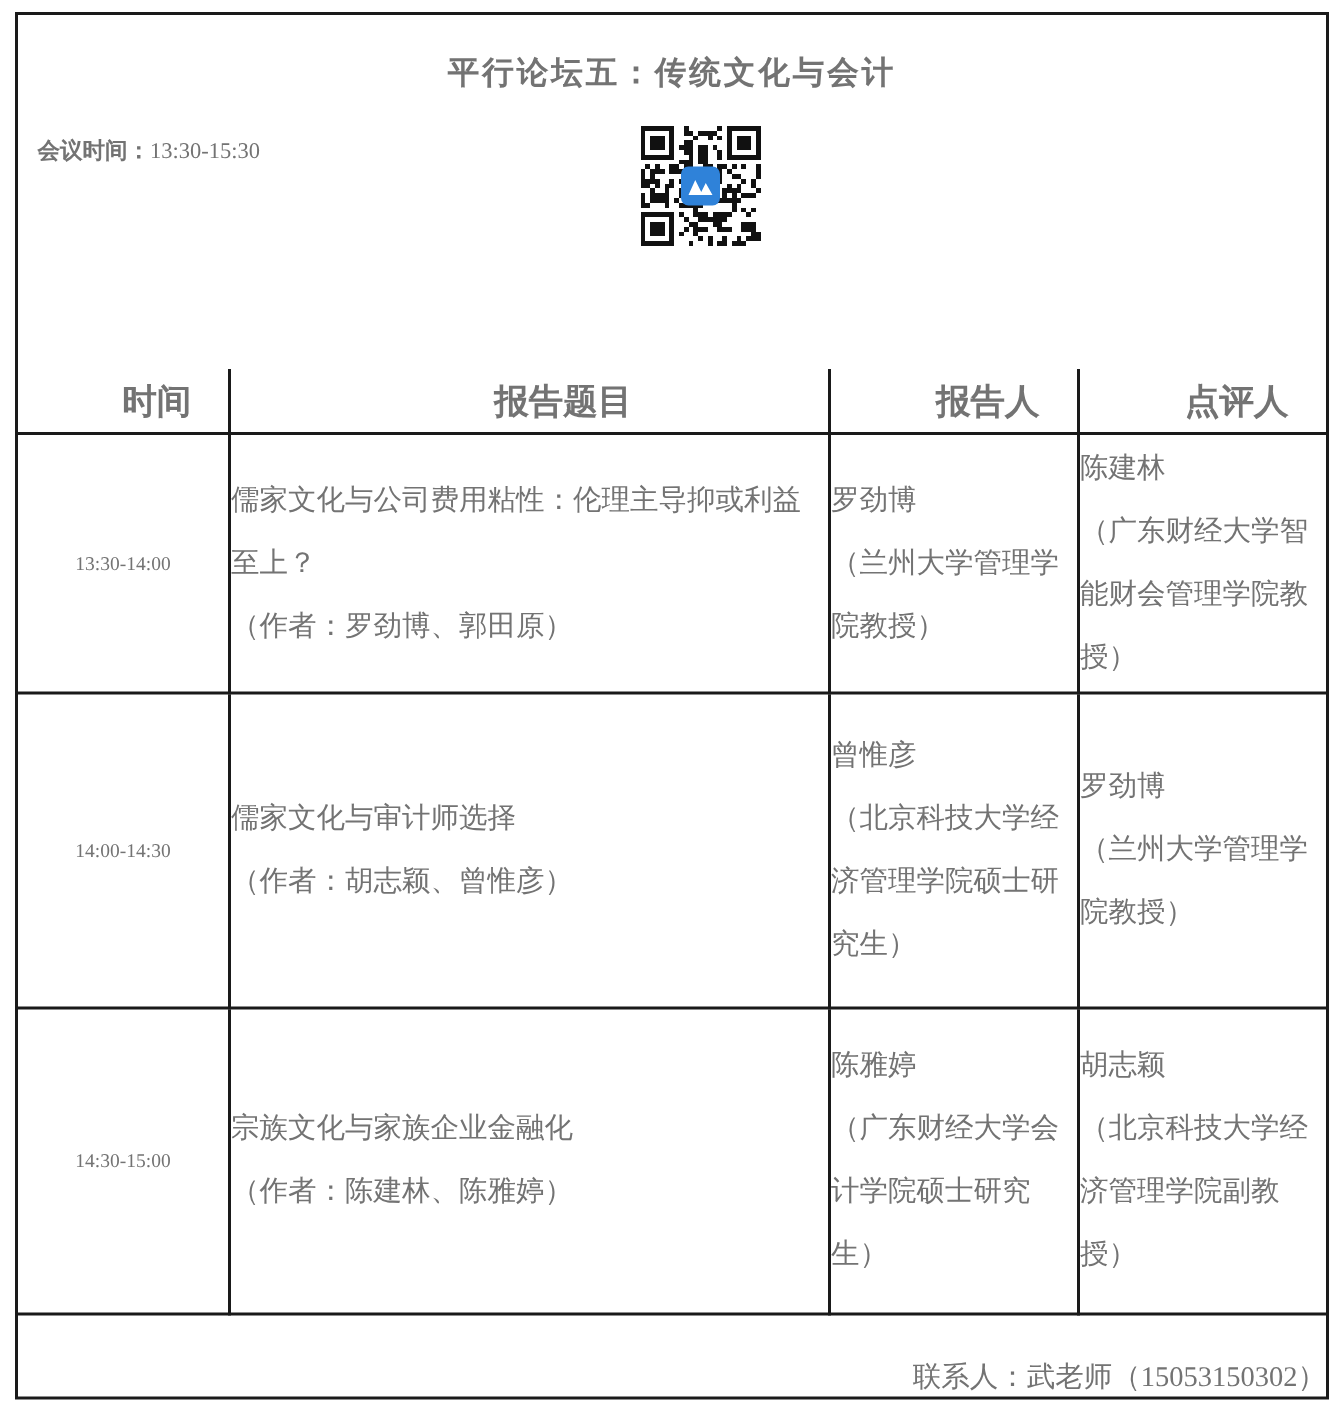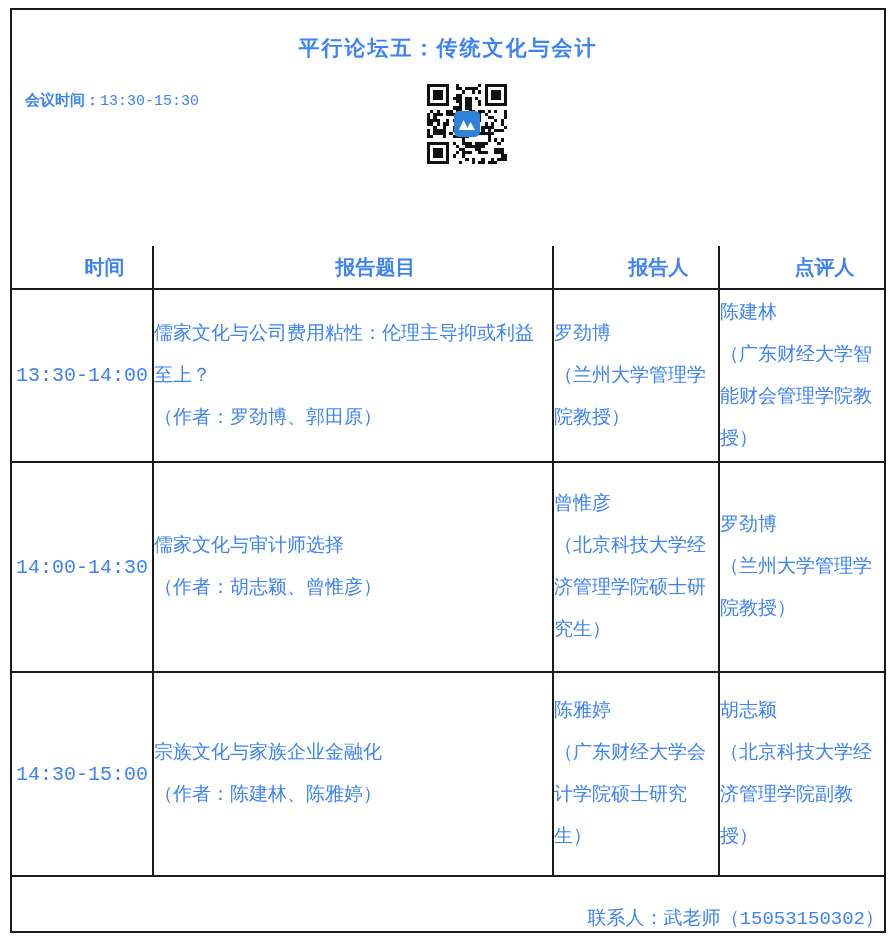--- a/index.html
+++ b/index.html
@@ -5,22 +5,22 @@
   html, body {
     margin: 0;
     padding: 0;
     background: #ffffff;
   }
   .page {
     position: relative;
     width: 896px;
     height: 941px;
     background: #ffffff;
-    font-family: Liberation Mono, monospace;
-    color: #3b82f6;
+    font-family: Liberation Serif, serif;
+    color: #737373;
   }
   .frame {
     position: absolute;
     left: 10px;
     top: 8px;
     width: 876px;
     height: 925px;
     border: 2px solid #1a1a1a;
     box-sizing: border-box;
     display: flex;
@@ -90,29 +90,29 @@
   table.schedule td {
     border: 2px solid #1a1a1a;
     vertical-align: middle;
     box-sizing: border-box;
     padding: 0;
   }
   table.schedule thead th {
     height: 43px;
     font-weight: 700;
     text-align: center;
-    font-size: 20px;
+    font-size: 23px;
     padding-left: 45px;
   }
   tr.row-1 td { height: 173px; }
   tr.row-2 td { height: 210px; }
   tr.row-3 td { height: 204px; }
   td.time-cell {
     text-align: center;
-    font-size: 20px;
+    font-size: 13px;
   }
   td.title-cell {
     text-align: left;
     padding: 0 12px 0 14px;
     line-height: 42px;
     margin-top: 15px;
   }
   td.person-cell {
     text-align: left;
     line-height: 42px;

